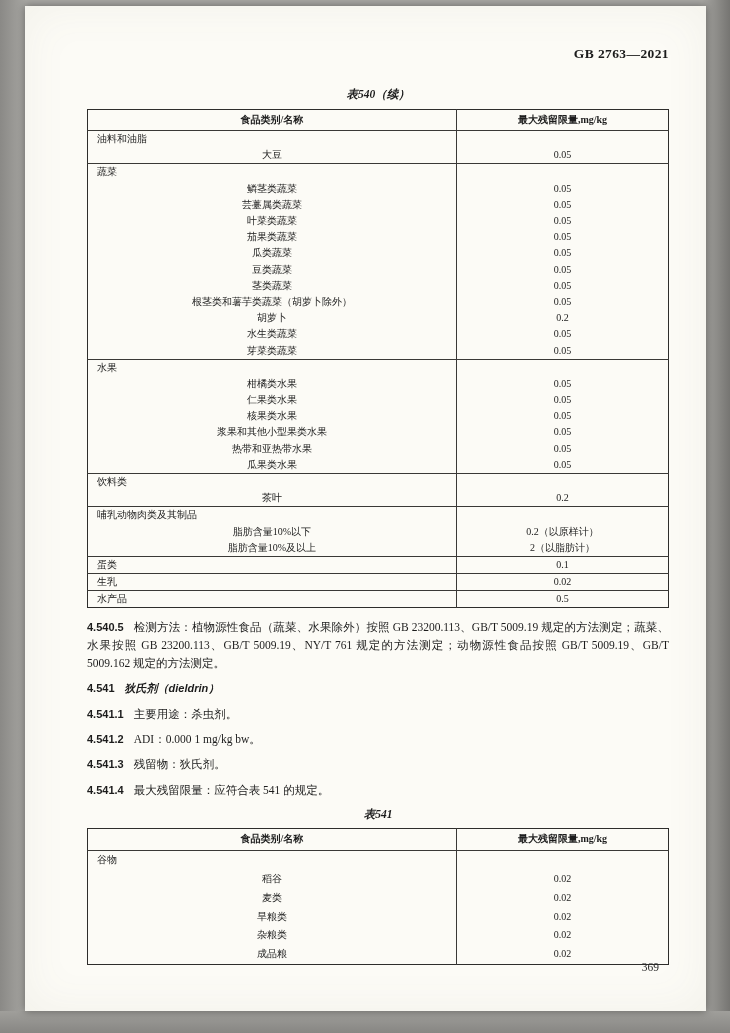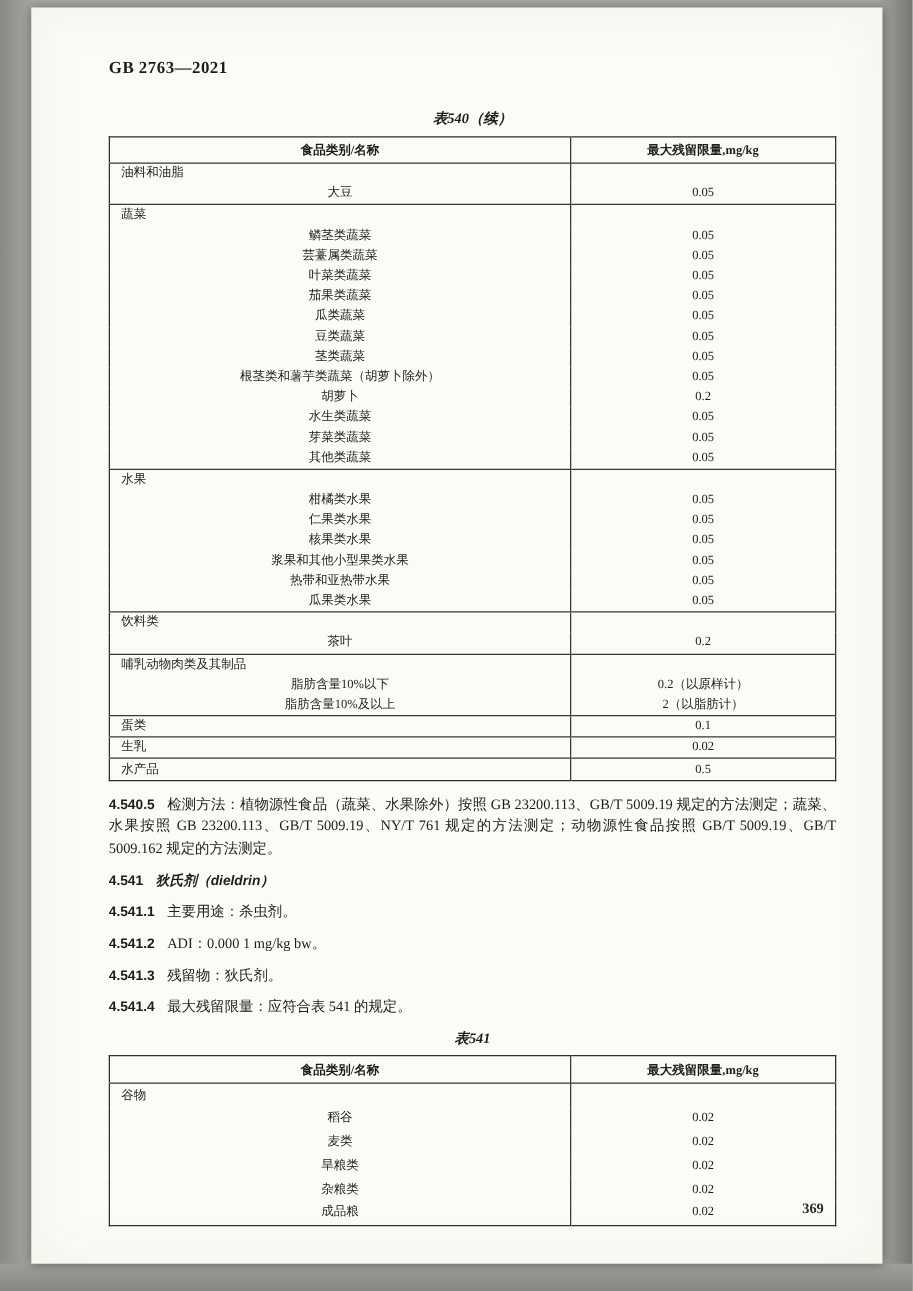--- a/index.html
+++ b/index.html
@@ -33,21 +33,21 @@
   .page {
     position: absolute; left: 25px; top: 6px;
     width: 681px; height: 1005px;
     background: #fcfbf6;
     box-shadow: 0 0 8px rgba(0,0,0,.4), inset 0 0 45px rgba(120,110,80,.07);
   }
   .content { position: relative; height: 100%; padding: 0 37px 0 62px; }
 
   .doc-number {
     padding-top: 40px;
-    text-align: left;
+    text-align: right;
     font-weight: bold;
     font-size: 13.5px;
     letter-spacing: .4px;
   }
   .table-title {
     text-align: center;
     font-weight: bold;
     font-size: 11.5px;
     font-style: italic;
   }
@@ -102,21 +102,20 @@
     font-family: "Liberation Sans", "DejaVu Sans", sans-serif;
     font-size: 11px;
     font-style: italic;
   }
   .page-number {
     position: absolute;
     right: 47px;
     bottom: 38px;
     font-size: 11.5px;
     color: #2a2a2a;
-    font-weight: bold;
   }
 </style>
 </head>
 <body>
 
 <div class="scan">
   <div class="edge-left"></div>
   <div class="edge-right"></div>
   <div class="edge-bottom"></div>
 
@@ -188,24 +187,20 @@
               <td class="cell-value">0.2</td>
             </tr>
             <tr class="item-row">
               <td class="cell-item">水生类蔬菜</td>
               <td class="cell-value">0.05</td>
             </tr>
             <tr class="item-row">
               <td class="cell-item">芽菜类蔬菜</td>
               <td class="cell-value">0.05</td>
             </tr>
-            <tr class="item-row">
-              <td class="cell-item">其他类蔬菜</td>
-              <td class="cell-value">0.05</td>
-            </tr>
             <tr class="cat-row">
               <td class="cell-category">水果</td>
               <td class="cell-value"></td>
             </tr>
             <tr class="item-row">
               <td class="cell-item">柑橘类水果</td>
               <td class="cell-value">0.05</td>
             </tr>
             <tr class="item-row">
               <td class="cell-item">仁果类水果</td>

